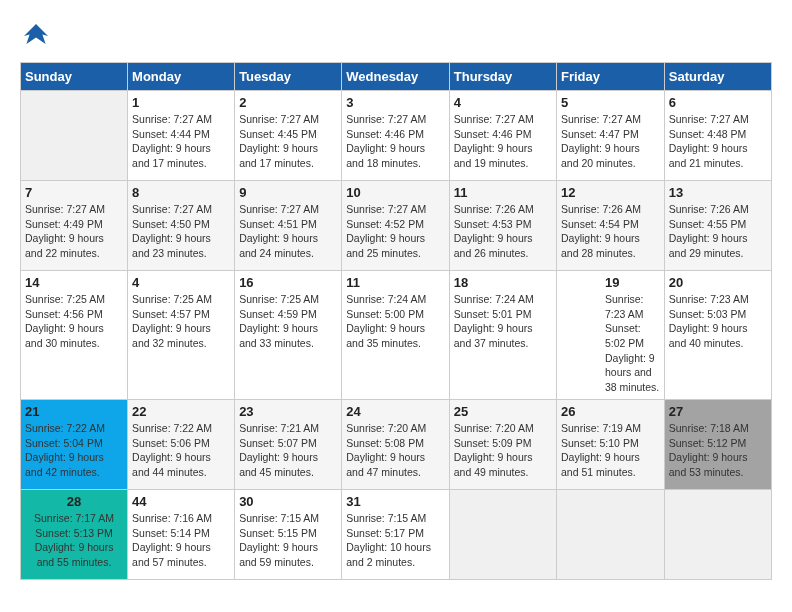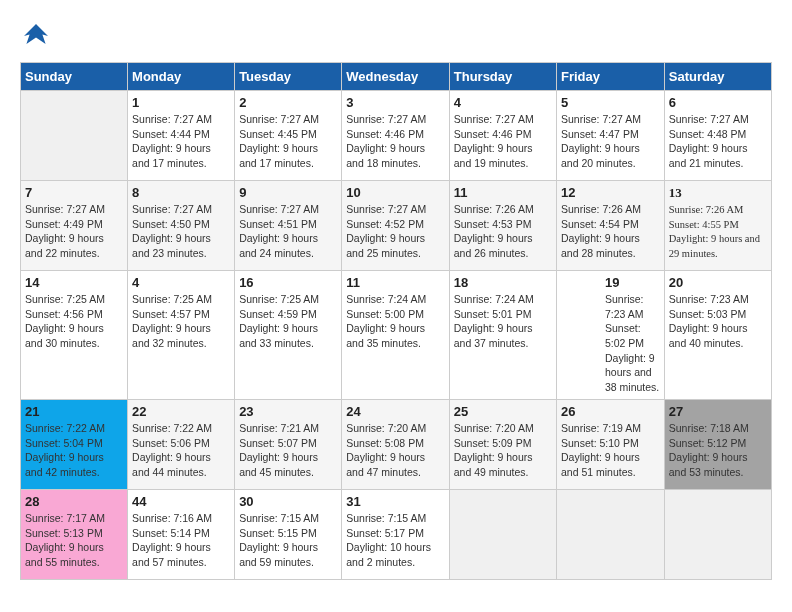--- a/index.html
+++ b/index.html
@@ -160,21 +160,21 @@
           <div class="day-info">Sunrise: 7:27 AM<br>Sunset: 4:52 PM<br>Daylight: 9 hours and 25 minutes.</div>
         </td>
         <td style="background: rgb(245, 245, 245);">
           <div class="day-number">11</div>
           <div class="day-info">Sunrise: 7:26 AM<br>Sunset: 4:53 PM<br>Daylight: 9 hours and 26 minutes.</div>
         </td>
         <td style="background: rgb(245, 245, 245);">
           <div class="day-number">12</div>
           <div class="day-info">Sunrise: 7:26 AM<br>Sunset: 4:54 PM<br>Daylight: 9 hours and 28 minutes.</div>
         </td>
-        <td style="background: rgb(245, 245, 245); font-family: Liberation Serif, serif;">
+        <td style="background: rgb(245, 245, 245);">
           <div class="day-number">13</div>
           <div class="day-info">Sunrise: 7:26 AM<br>Sunset: 4:55 PM<br>Daylight: 9 hours and 29 minutes.</div>
         </td>
       </tr>
       <tr>
         <td style="background: rgb(255, 255, 255);">
           <div class="day-number">14</div>
           <div class="day-info">Sunrise: 7:25 AM<br>Sunset: 4:56 PM<br>Daylight: 9 hours and 30 minutes.</div>
         </td>
         <td style="background: rgb(255, 255, 255);">
@@ -226,21 +226,21 @@
         <td style="background: rgb(245, 245, 245);">
           <div class="day-number">26</div>
           <div class="day-info">Sunrise: 7:19 AM<br>Sunset: 5:10 PM<br>Daylight: 9 hours and 51 minutes.</div>
         </td>
         <td style="background: #a3a3a3;">
           <div class="day-number">27</div>
           <div class="day-info">Sunrise: 7:18 AM<br>Sunset: 5:12 PM<br>Daylight: 9 hours and 53 minutes.</div>
         </td>
       </tr>
       <tr>
-        <td style="background: #f9a8d4;">
+        <td style="background: #14b8a6; text-align: center;">
           <div class="day-number">28</div>
           <div class="day-info">Sunrise: 7:17 AM<br>Sunset: 5:13 PM<br>Daylight: 9 hours and 55 minutes.</div>
         </td>
         <td style="background: rgb(255, 255, 255);">
           <div class="day-number">44</div>
           <div class="day-info">Sunrise: 7:16 AM<br>Sunset: 5:14 PM<br>Daylight: 9 hours and 57 minutes.</div>
         </td>
         <td style="background: rgb(255, 255, 255);">
           <div class="day-number">30</div>
           <div class="day-info">Sunrise: 7:15 AM<br>Sunset: 5:15 PM<br>Daylight: 9 hours and 59 minutes.</div>

